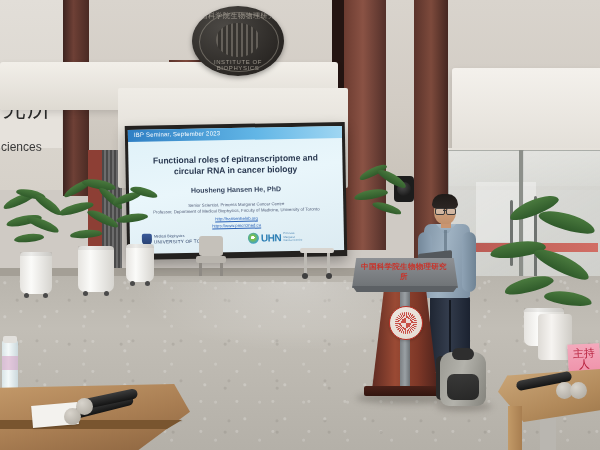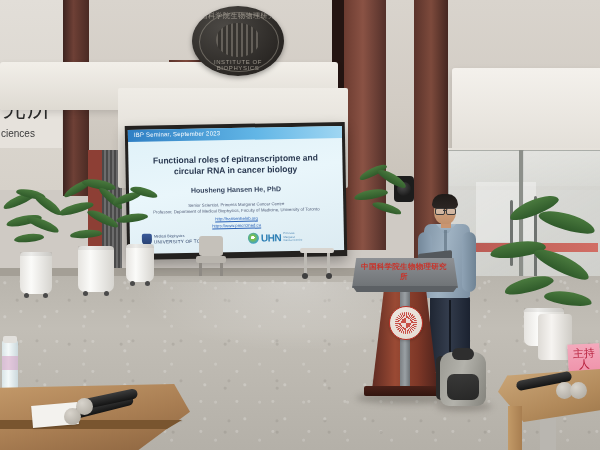--- a/index.html
+++ b/index.html
@@ -8,21 +8,21 @@
   .abs{position:absolute;}
 
   
   .wall-upper{left:0;top:0;width:600px;height:190px;
     background:linear-gradient(180deg,#d9d4cd 0%,#d2ccc4 55%,#c9c3ba 100%);}
   .wall-panel-left{left:0;top:0;width:74px;height:190px;
     background:linear-gradient(180deg,#e2ded8,#d6d1c9);}
   .wall-sign-strip{left:0;top:88px;width:62px;height:60px;background:#e6e2dc;}
   .sign-cn{left:2px;top:96px;width:58px;color:#2a2a2a;font-size:24px;letter-spacing:1px;
      font-family:"DejaVu Sans",sans-serif;line-height:1;}
-  .sign-en{left:1px;top:128px;width:60px;color:#3a3a3a;font-size:10px;}
+  .sign-en{left:1px;top:140px;width:60px;color:#3a3a3a;font-size:12px;}
 
   .col-dark-a{left:63px;top:0;width:26px;height:196px;
     background:linear-gradient(90deg,#3d2420,#6e4036 40%,#4a2a23);}
   .col-dark-b{left:332px;top:0;width:12px;height:206px;background:#241512;}
   .col-dark-c{left:344px;top:0;width:42px;height:250px;
     background:linear-gradient(90deg,#6b3b30,#8a5244 45%,#53302a);}
   .col-dark-d{left:414px;top:0;width:34px;height:300px;
     background:linear-gradient(90deg,#5a332b,#7d4a3c 50%,#452721);}
   .col-dark-e{left:169px;top:60px;width:34px;height:140px;
     background:linear-gradient(90deg,#5d352c,#7e493c 50%,#4a2a24);}

